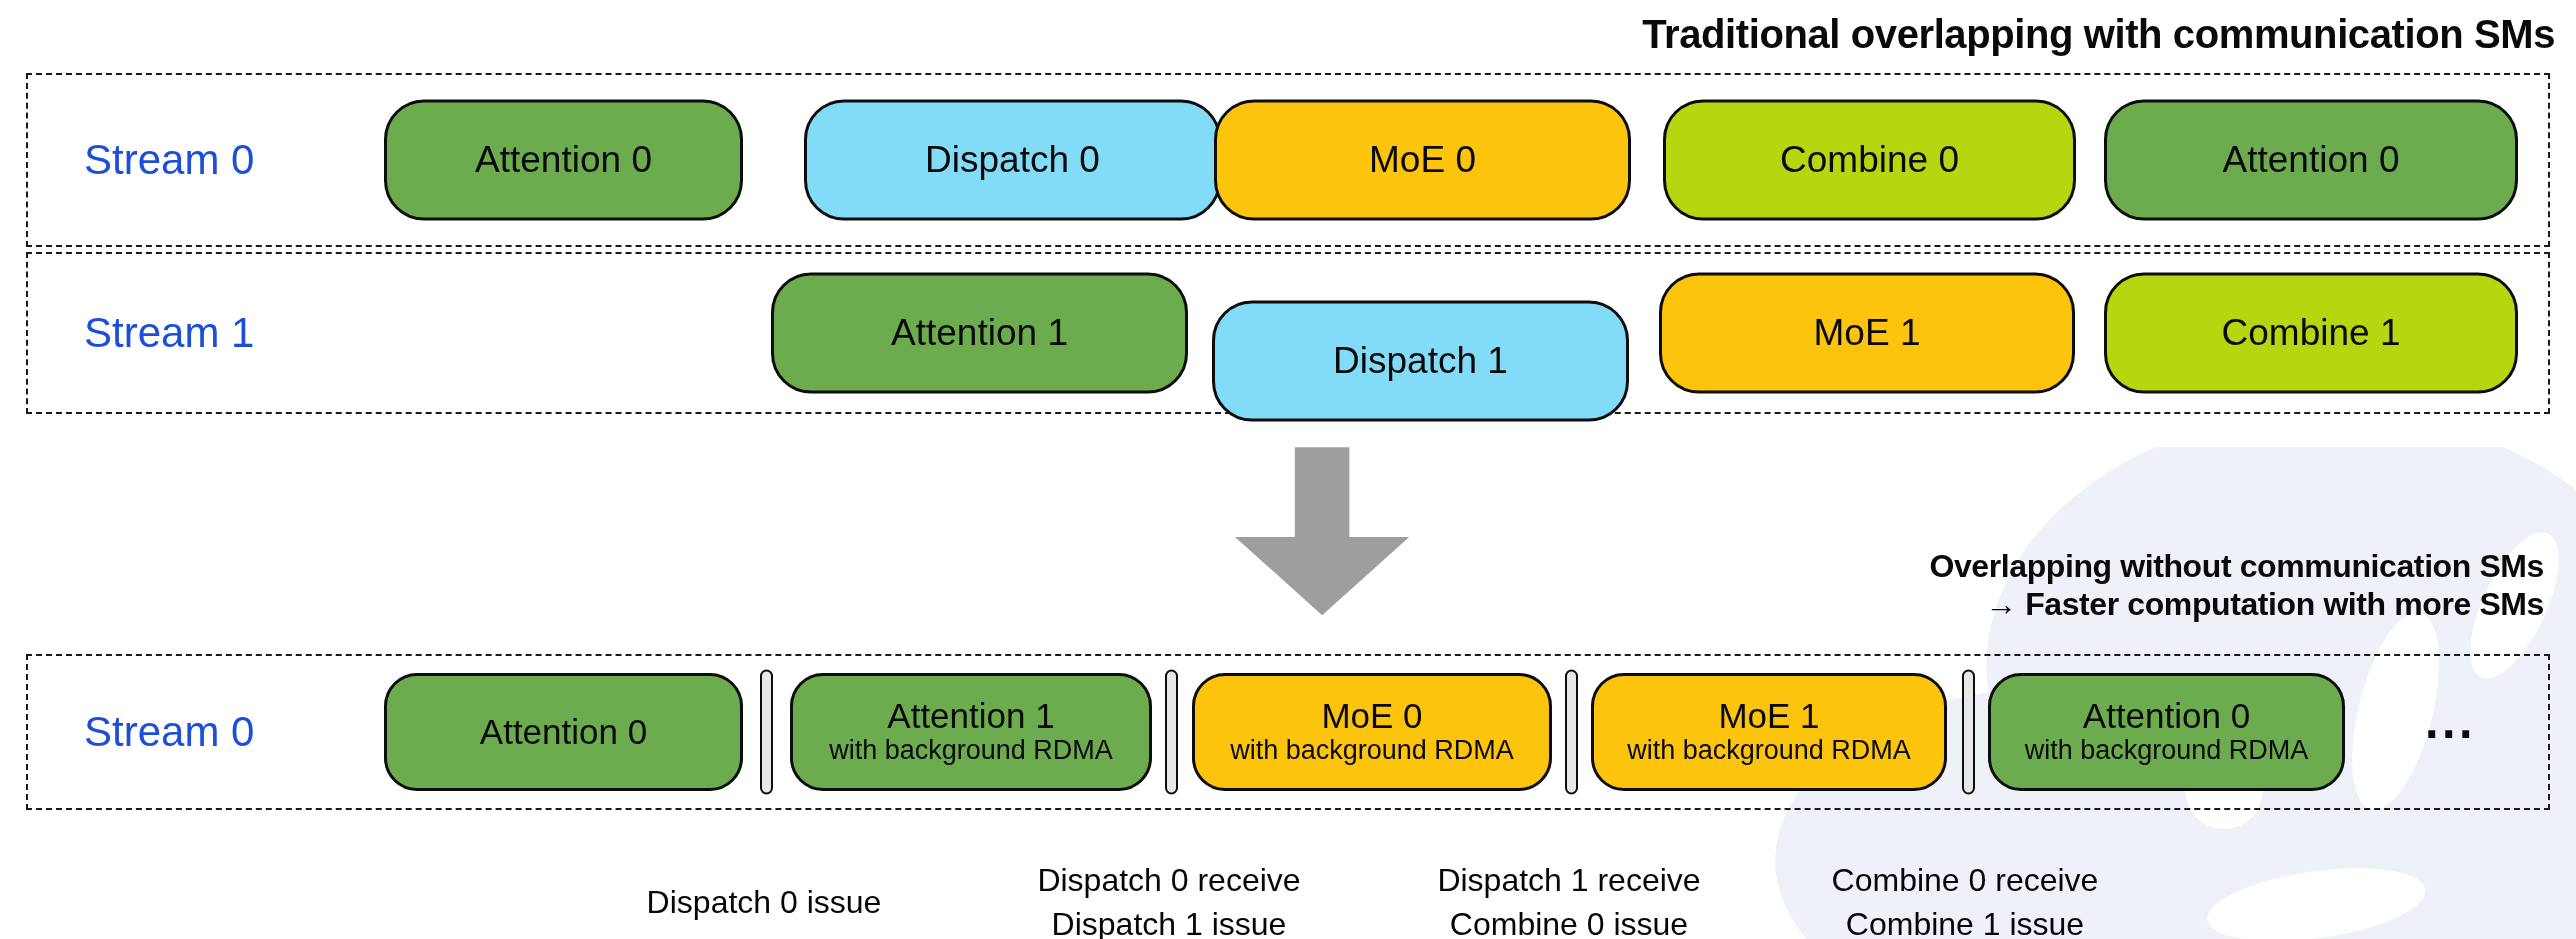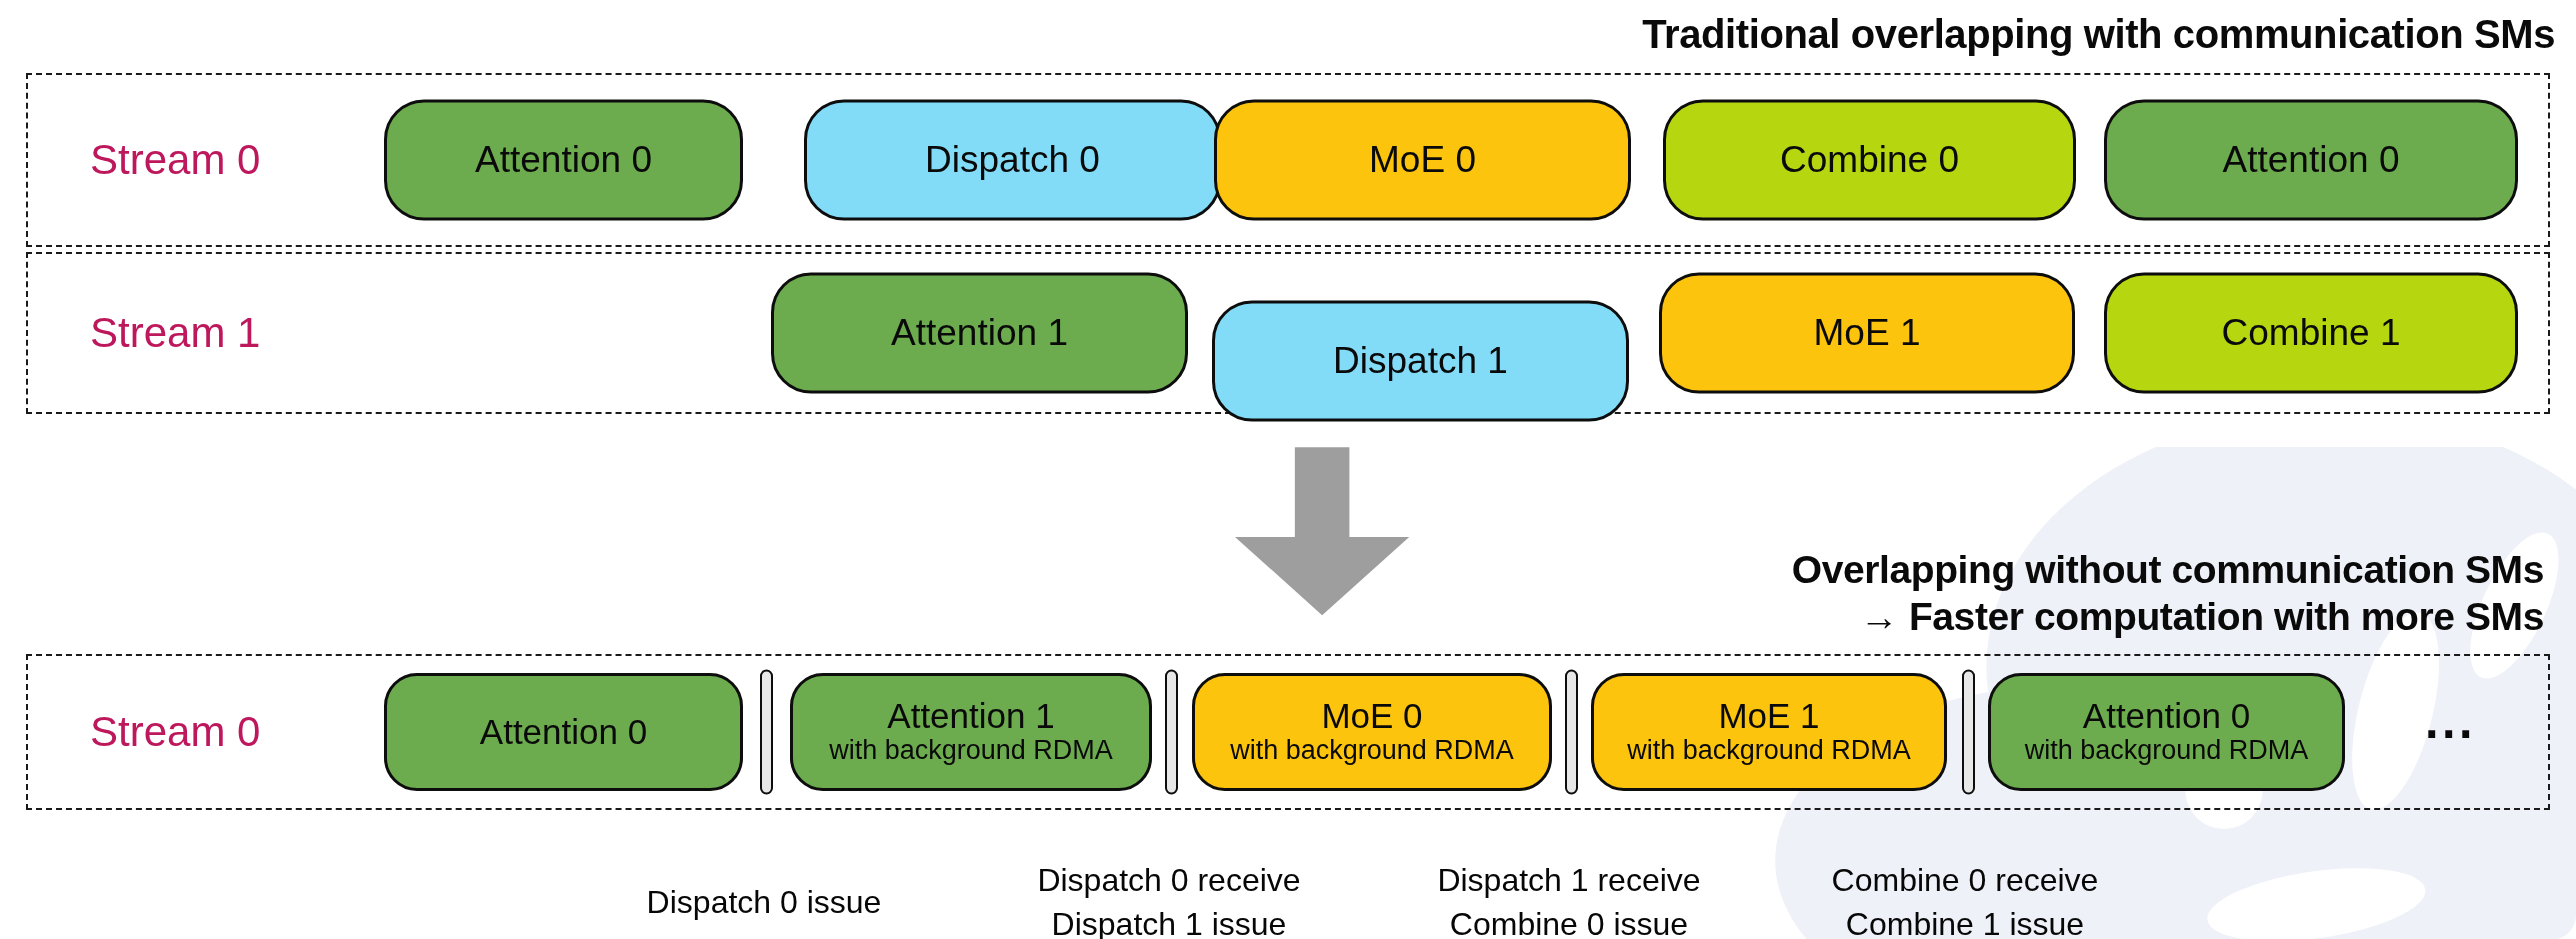--- a/index.html
+++ b/index.html
@@ -3,51 +3,50 @@
 <meta charset="utf-8">
 <style>
   html,body{margin:0;padding:0;background:#ffffff;}
   .canvas{
     position:relative;
     width:2576px;height:940px;
     background:#ffffff;
     overflow:hidden;
     font-family:"Liberation Sans", sans-serif;
     color:#0d0d0d;
-    border-radius:25px;
   }
   .watermark{position:absolute;right:0;bottom:0;z-index:0;}
   .layer{position:relative;z-index:1;}
 
   .section-title{
     position:absolute;
     font-weight:700;
     color:#0a0a0a;
     text-align:right;
     letter-spacing:-0.4px;
   }
   .top-title{top:12.3px;right:21px;font-size:40px;}
-  .bottom-title{top:547px;right:32px;font-size:39px;line-height:1.2;}
+  .bottom-title{top:547px;right:32px;font-size:32px;line-height:1.2;}
 
   .stream-box{
     position:absolute;
     left:26px;
     width:2524px;
     border:2.6px dashed #1a1a1a;
     box-sizing:border-box;
     background:transparent;
   }
   #row-trad-s0{top:73px;height:174px;}
   #row-trad-s1{top:252px;height:162px;}
   #row-new-s0{top:654px;height:156px;}
 
   .stream-label{
-    position:absolute;left:62px;top:50%;
-    transform:translateY(-50%);
-    font-size:42px;color:#be185d;white-space:nowrap;
+    position:absolute;left:56px;top:50%;
+    transform:translateY(-50%);
+    font-size:42px;color:#1d4ed8;white-space:nowrap;
   }
 
   .block{
     position:absolute;top:50%;
     transform:translateY(-50%);
     height:121px;
     border:3.5px solid #0d0d0d;
     border-radius:40px;
     box-sizing:border-box;
     display:flex;flex-direction:column;

